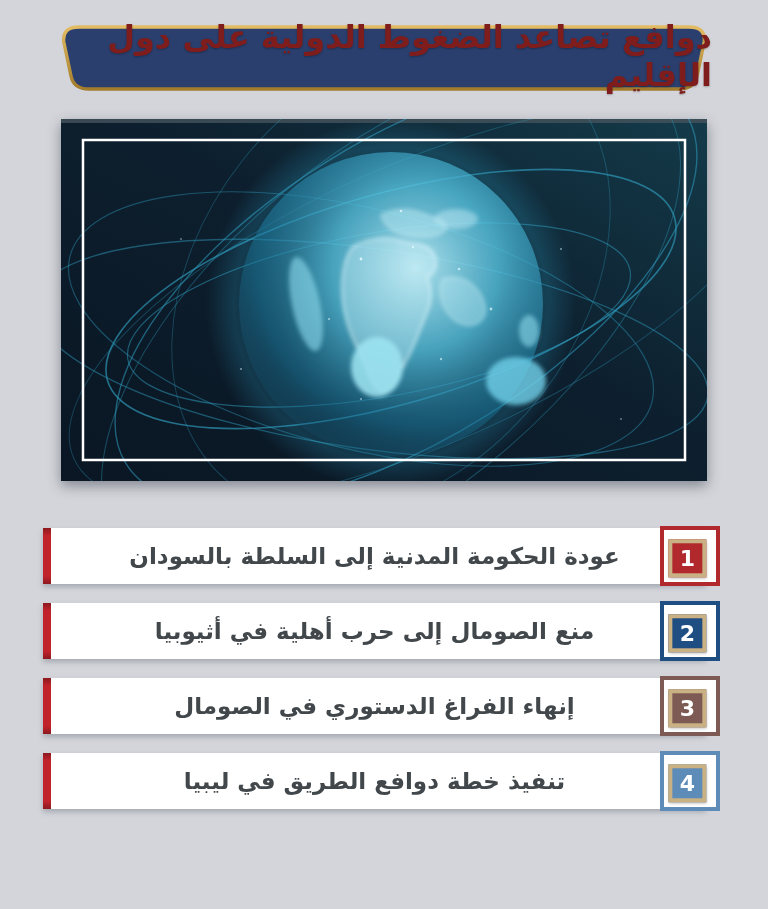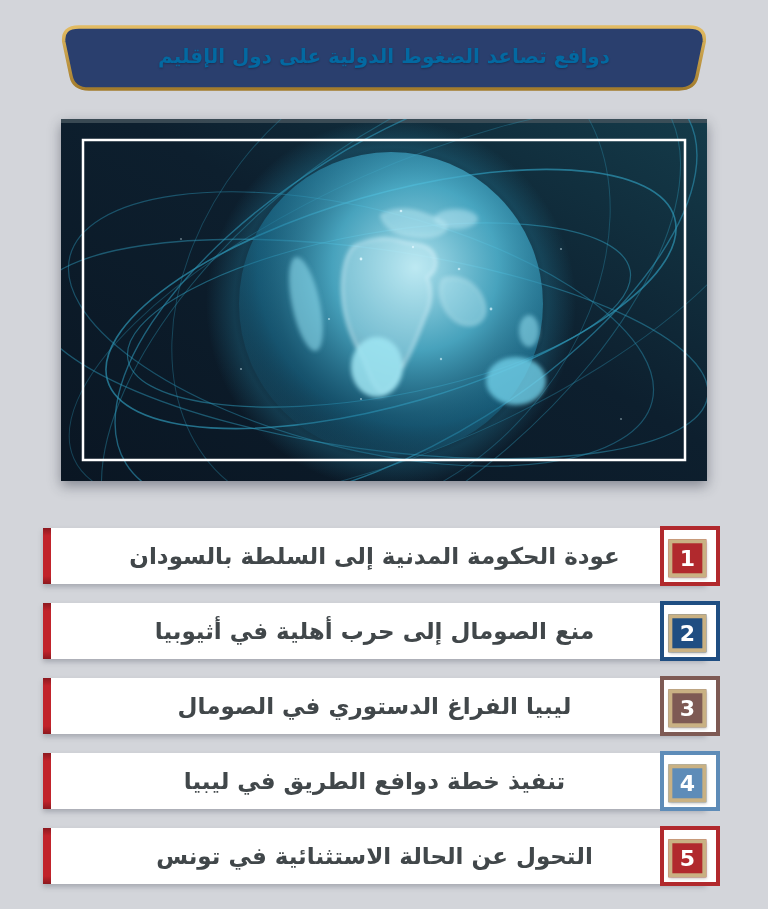--- a/index.html
+++ b/index.html
@@ -11,21 +11,21 @@
     overflow:hidden;
   }
   
   .header-wrap {
     position:absolute; top:24px; left:56px; width:656px; height:68px;
   }
   .header-wrap svg { position:absolute; inset:0; }
   .header-title {
     position:absolute; inset:0;
     display:flex; align-items:center; justify-content:center;
-    color:#0369a1; font-size:20px; font-weight:bold;
+    color:#7f1d1d; font-size:32px; font-weight:bold;
     direction:rtl; padding-bottom:4px;
     letter-spacing:0.2px;
     text-shadow:0 1px 2px rgba(0,0,0,0.25);
   }
   
   .hero {
     position:absolute; top:119px; left:61px; width:646px; height:362px;
     box-shadow:0 5px 12px rgba(40,45,60,0.45);
   }
   .hero svg { display:block; }
@@ -185,40 +185,31 @@
       <span class="label">منع الصومال إلى حرب أهلية في أثيوبيا</span>
     </div>
     <div class="badge" style="border-color: rgb(31, 78, 130);">
       <div class="badge-inner" style="background-color: rgb(31, 78, 130);">2</div>
     </div>
   </div>
 
   <div class="row">
     <div class="bar">
       <div class="stripe"></div>
-      <span class="label">ليبيا الفراغ الدستوري في الصومال</span>
+      <span class="label">إنهاء الفراغ الدستوري في الصومال</span>
     </div>
     <div class="badge" style="border-color: rgb(126, 90, 84);">
       <div class="badge-inner" style="background-color: rgb(126, 90, 84);">3</div>
     </div>
   </div>
 
   <div class="row">
     <div class="bar">
       <div class="stripe"></div>
       <span class="label">تنفيذ خطة دوافع الطريق في ليبيا</span>
     </div>
     <div class="badge" style="border-color: rgb(94, 140, 184);">
       <div class="badge-inner" style="background-color: rgb(94, 140, 184);">4</div>
     </div>
   </div>
 
-  <div class="row">
-    <div class="bar">
-      <div class="stripe"></div>
-      <span class="label">التحول عن الحالة الاستثنائية في تونس</span>
-    </div>
-    <div class="badge" style="border-color: rgb(177, 41, 45);">
-      <div class="badge-inner" style="background-color: rgb(177, 41, 45);">5</div>
-    </div>
-  </div>
 
 </div>
 
 </body></html>

